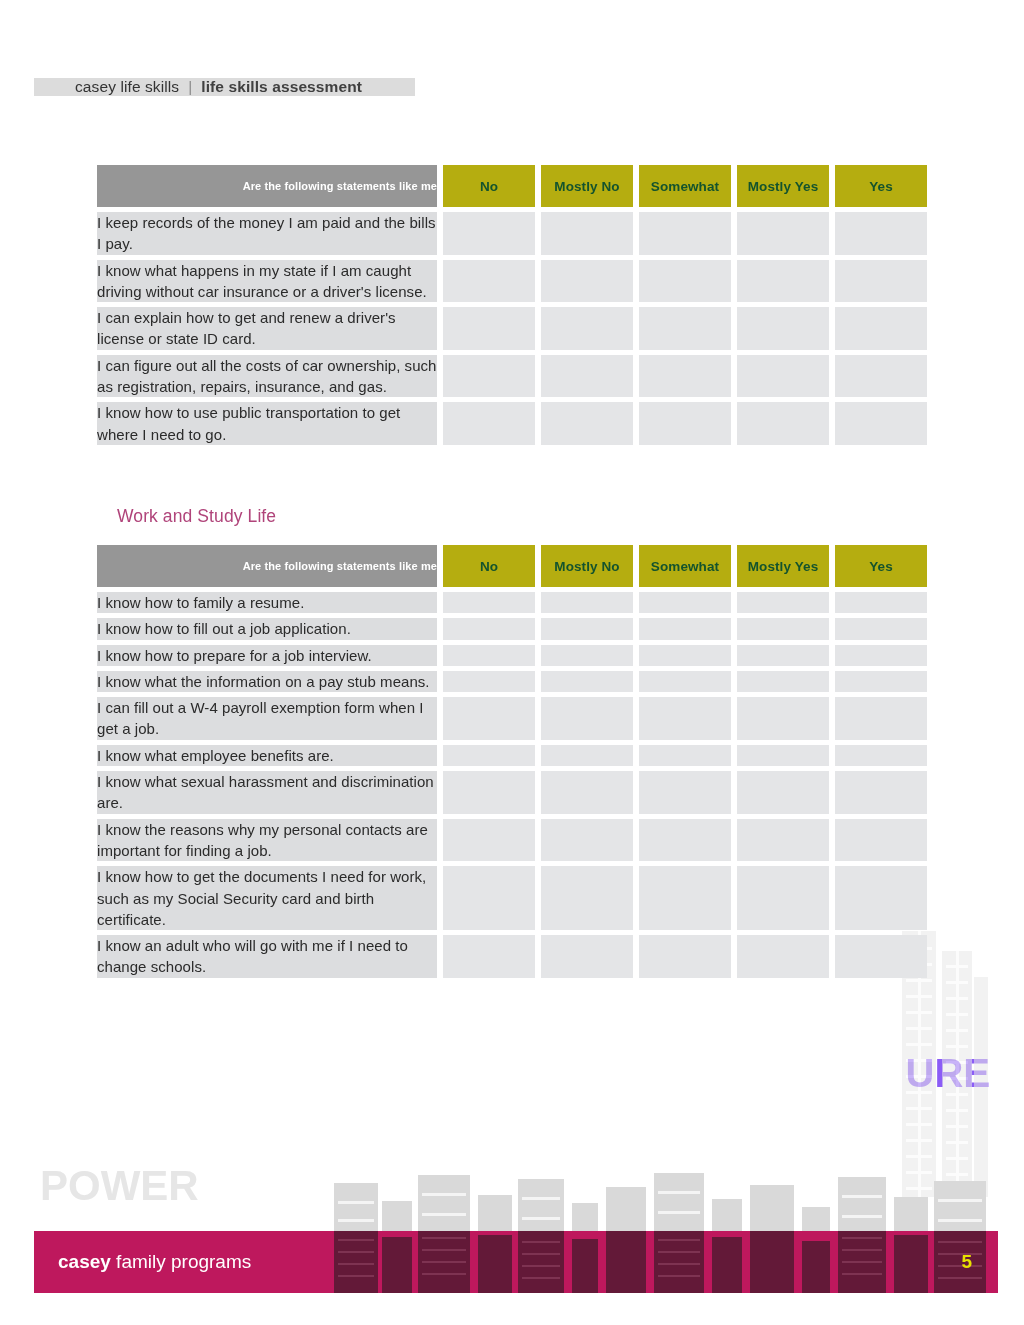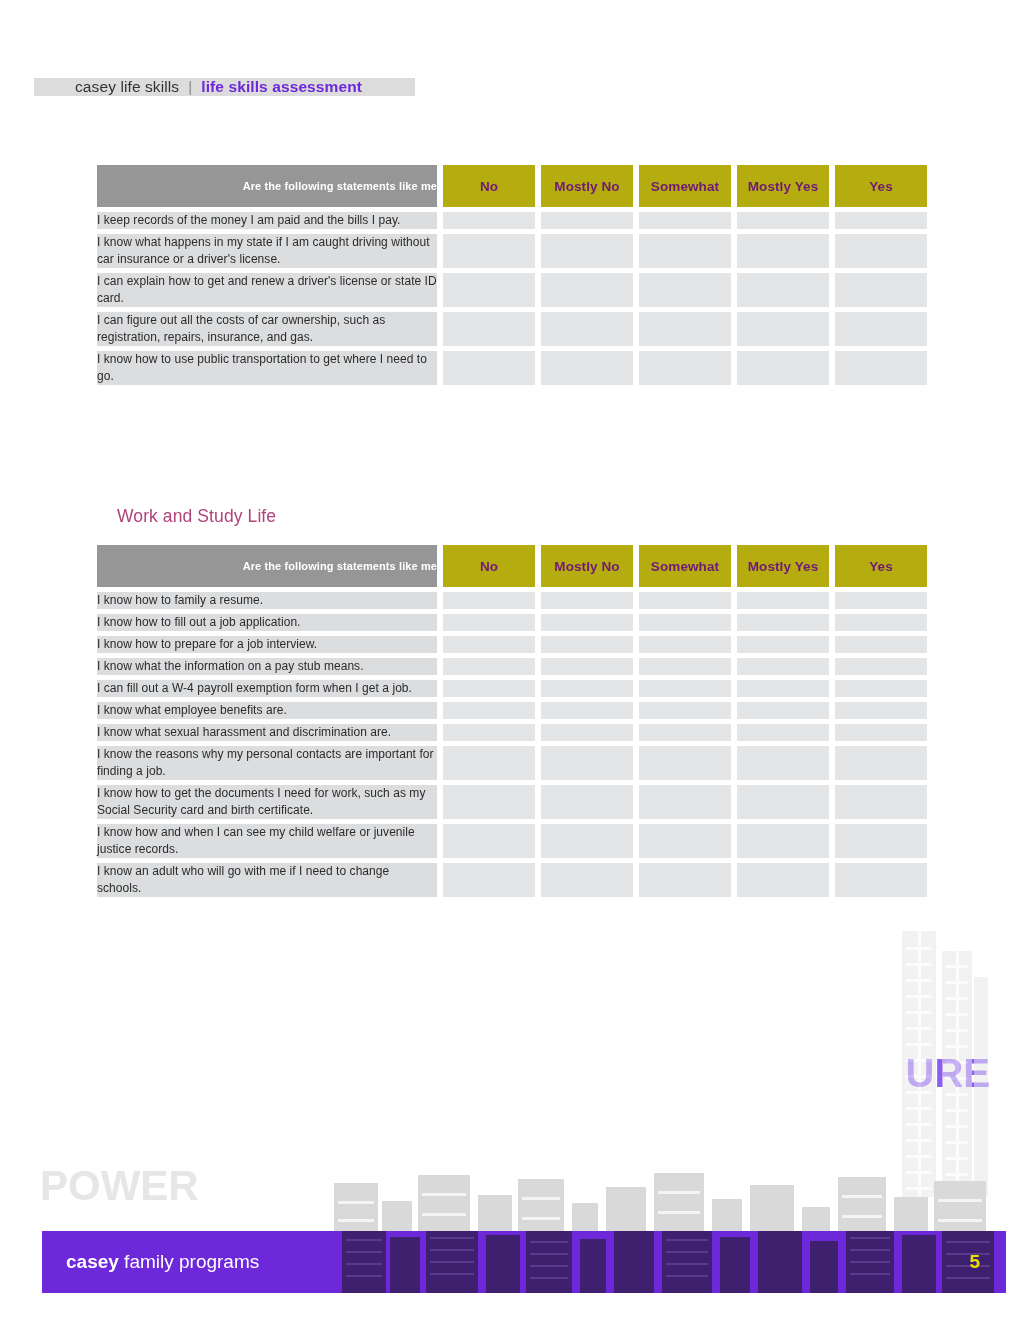--- a/index.html
+++ b/index.html
@@ -47,21 +47,21 @@
   }
   .header-sep {
     color: #8c8c8c;
     margin: 0 9px 0 9px;
     font-size: 15.5px;
     font-weight: 300;
   }
   .header-title {
     font-size: 15.5px;
     font-weight: bold;
-    color: #6d28d9;
+    color: #404040;
     letter-spacing: 0.1px;
   }
   .header-right {
     flex: 1;
     background: #d4cc0d;
     position: relative;
     overflow: hidden;
   }
   .header-ghost {
     position: absolute;
@@ -107,23 +107,23 @@
     position: absolute;
     left: 34px; bottom: 32px;
     width: 964px; height: 120px;
     pointer-events: none;
     overflow: hidden;
   }
 
   
   .footer {
     position: absolute;
-    left: 42px; bottom: 32px;
+    left: 34px; bottom: 32px;
     width: 964px; height: 62px;
-    background: #6d28d9;
+    background: #be185d;
     overflow: hidden;
   }
   .footer-city {
     position: absolute;
     left: 0; top: 0; right: 0; bottom: 0;
     opacity: 0.55;
   }
   .footer-logo {
     position: absolute;
     left: 24px; top: 50%;
@@ -174,31 +174,31 @@
     color: #ffffff;
     font-size: 11px;
     font-weight: bold;
     text-align: right;
     padding: 9px 0 9px 12px;
     height: 42px;
     letter-spacing: 0.1px;
   }
   th.head-opt {
     background: #b5ad10;
-    color: #701a75;
+    color: #14532d;
     font-size: 13.5px;
     font-weight: bold;
     text-align: center;
     height: 42px;
     letter-spacing: 0.1px;
   }
   td.cell-statement {
     background: #dcdddf;
     color: #2b2b2b;
-    font-size: 12px;
+    font-size: 15px;
     line-height: 1.42;
     padding: 10px 10px 10px 12px;
     letter-spacing: 0.05px;
   }
   td.cell-opt {
     background: #e4e5e7;
   }
   col.c-statement { width: 340px; }
   col.c-opt { width: 92px; }
 </style>
@@ -458,28 +458,20 @@
         <tr>
           <td class="cell-statement">I know the reasons why my personal contacts are important for finding a job.</td>
           <td class="cell-opt"></td>
           <td class="cell-opt"></td>
           <td class="cell-opt"></td>
           <td class="cell-opt"></td>
           <td class="cell-opt"></td>
         </tr>
         <tr>
           <td class="cell-statement">I know how to get the documents I need for work, such as my Social Security card and birth certificate.</td>
-          <td class="cell-opt"></td>
-          <td class="cell-opt"></td>
-          <td class="cell-opt"></td>
-          <td class="cell-opt"></td>
-          <td class="cell-opt"></td>
-        </tr>
-        <tr>
-          <td class="cell-statement">I know how and when I can see my child welfare or juvenile justice records.</td>
           <td class="cell-opt"></td>
           <td class="cell-opt"></td>
           <td class="cell-opt"></td>
           <td class="cell-opt"></td>
           <td class="cell-opt"></td>
         </tr>
         <tr>
           <td class="cell-statement">I know an adult who will go with me if I need to change schools.</td>
           <td class="cell-opt"></td>
           <td class="cell-opt"></td>

